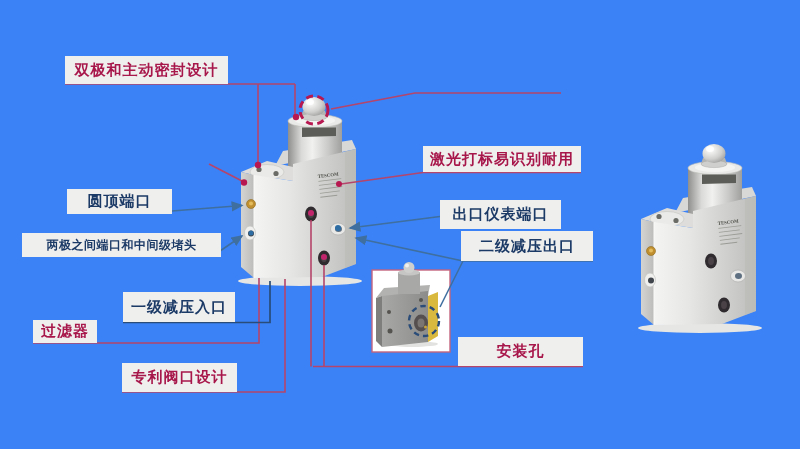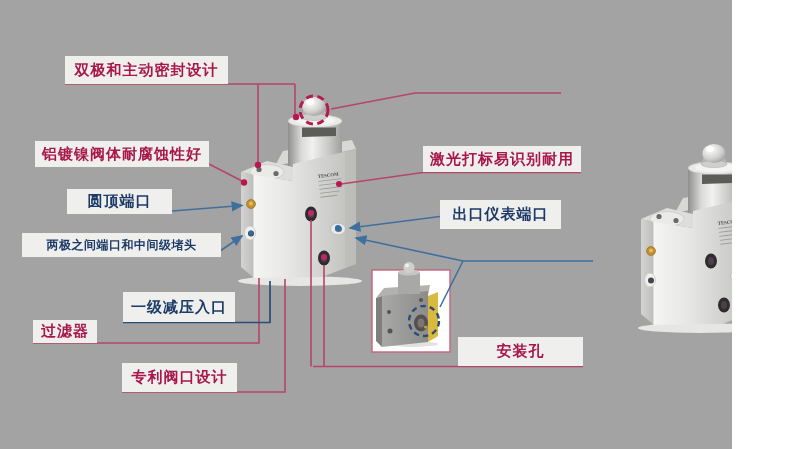--- a/index.html
+++ b/index.html
@@ -1,17 +1,17 @@
 <!DOCTYPE html>
 <html style="--label-background: #efefee; --red-text: #a8174a; --navy-text: #1c3a66; --red-line: #b5456b; --blue-line: #3f6f9f; --dark-blue-line: #2a4c78; --highlight-dot-red: #b71850; --highlight-dot-magenta: #c2256b; --highlight-dot-blue: #2e6da4;"><head>
 <meta charset="utf-8">
 <style>
   html,body{margin:0;padding:0;background:#fff;}
   .stage{
-    position:relative;width:732px;height:449px;background:#a3a3a3;overflow:hidden;
+    position:relative;width:800px;height:449px;background:#3b82f6;overflow:hidden;
     font-family:"Liberation Sans","DejaVu Sans",sans-serif;
   }
   .stage svg{position:absolute;left:0;top:0;z-index:1;}
   .lbl{
     position:absolute;z-index:2;
     background:var(--label-background,#efefee);
     display:flex;align-items:center;justify-content:center;
     font-weight:bold;font-size:15px;letter-spacing:1px;
     white-space:nowrap;box-sizing:border-box;
   }
@@ -170,23 +170,23 @@
 
     <g>
       <circle cx="311" cy="213" r="3" fill="#c2256b"></circle>
       <circle cx="324" cy="257" r="3" fill="#c2256b"></circle>
       <circle cx="338" cy="228" r="3" fill="#2e6da4"></circle>
       <circle cx="251" cy="233" r="2.5" fill="#2e6da4"></circle>
     </g>
   </svg>
 
   <div class="lbl red" style="left:65px;top:56px;width:163px;height:28px">双极和主动密封设计</div>
-  <div class="lbl red" style="left:35px;top:141px;width:174px;height:26px">铝镀镍阀体耐腐蚀性好</div>
   <div class="lbl navy" style="left:67px;top:189px;width:105px;height:25px">圆顶端口</div>
   <div class="lbl navy sm" style="left:22px;top:233px;width:199px;height:24px">两极之间端口和中间级堵头</div>
   <div class="lbl navy" style="left:123px;top:292px;width:112px;height:30px">一级减压入口</div>
   <div class="lbl red" style="left:33px;top:320px;width:64px;height:23px">过滤器</div>
   <div class="lbl red" style="left:122px;top:363px;width:115px;height:29px">专利阀口设计</div>
   <div class="lbl red" style="left:423px;top:146px;width:158px;height:26px">激光打标易识别耐用</div>
   <div class="lbl navy" style="left:440px;top:200px;width:121px;height:29px">出口仪表端口</div>
+  <div class="lbl navy" style="left:461px;top:231px;width:132px;height:30px">二级减压出口</div>
   <div class="lbl red" style="left:458px;top:337px;width:125px;height:29px">安装孔</div>
 
 </div>
 
 </body></html>

